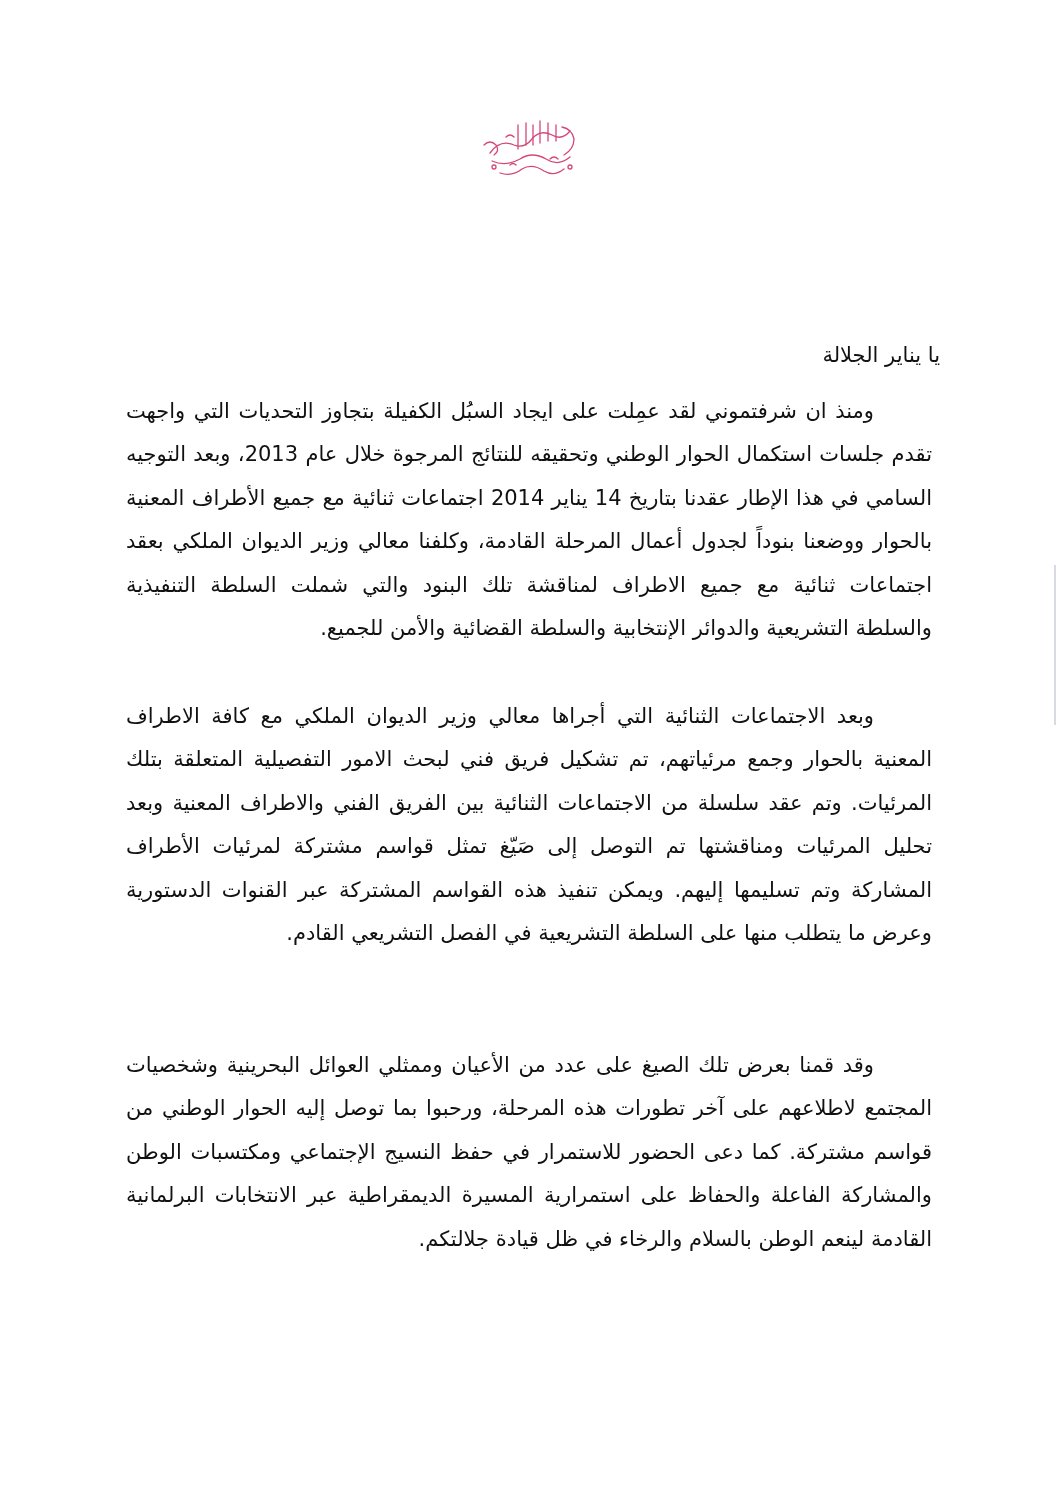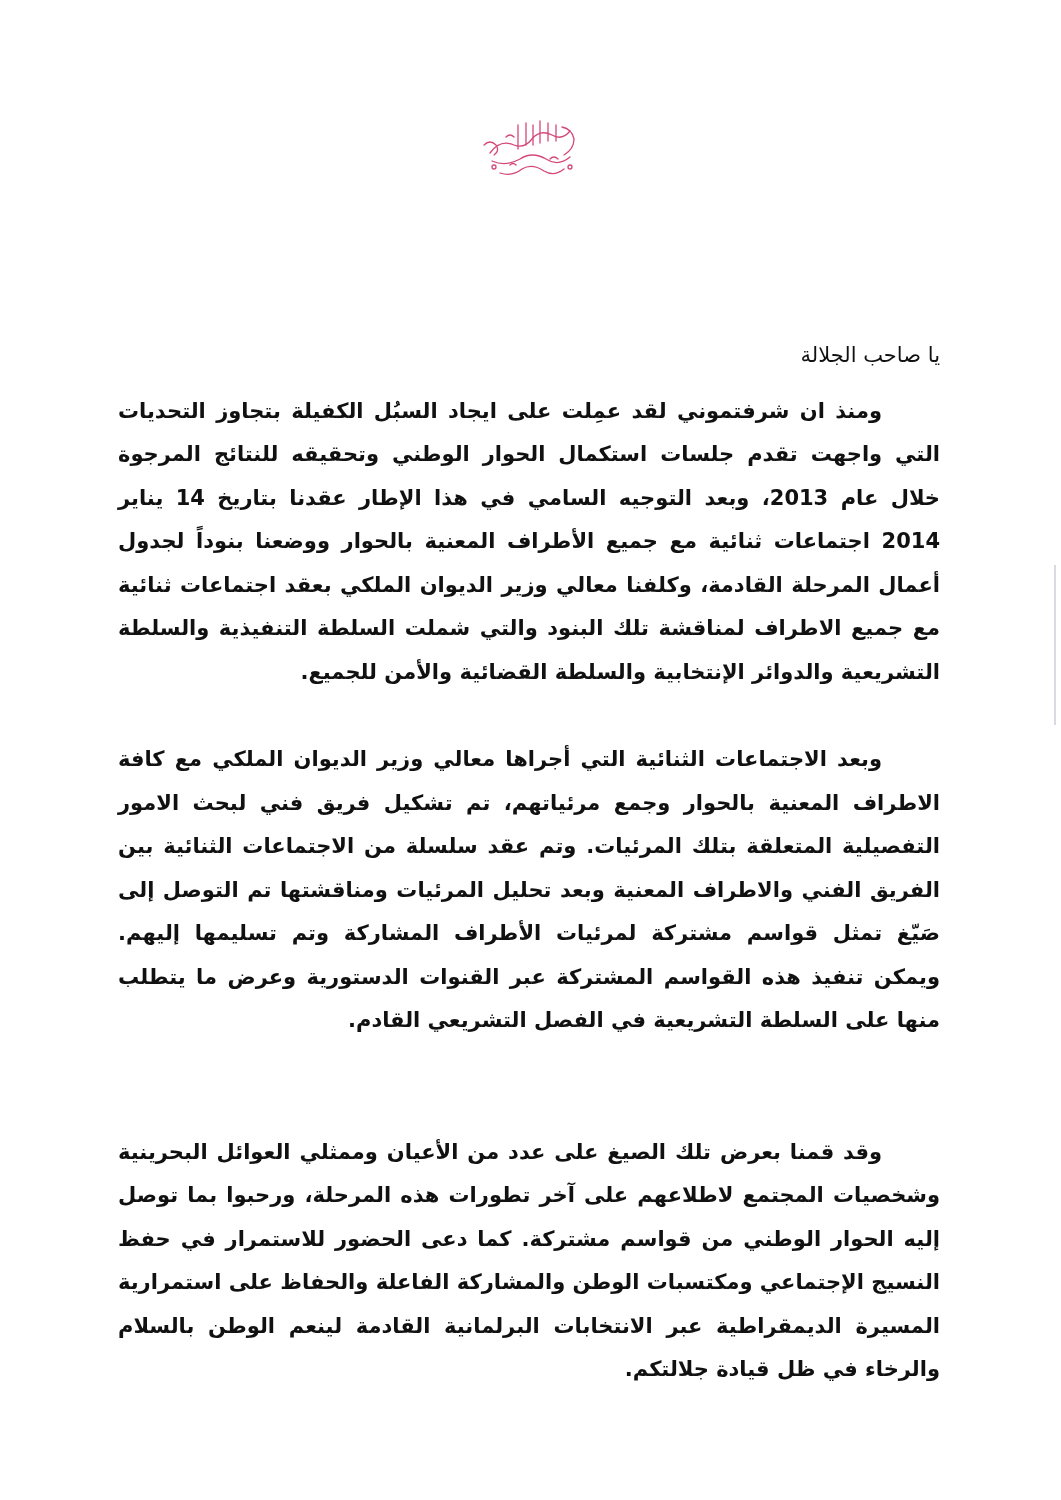--- a/index.html
+++ b/index.html
@@ -12,21 +12,21 @@
   }
   .edge-line {
     position: absolute; left: 1054px; top: 565px; width: 2px; height: 160px; background: #d9dbe3;
   }
   .letter {
     position: absolute; left: 118px; top: 334px; width: 822px;
     direction: rtl; text-align: justify; text-align-last: right;
     font-family: "DejaVu Sans", sans-serif; font-size: 21px; line-height: 43.5px;
   }
   .salutation { margin: 0 0 12px 0; }
-  .para { margin: 0; text-indent: 58px; font-weight: bold; }
+  .para { margin: 8px; text-indent: 58px; }
   .p1 { margin-bottom: 44px; }
   .p2 { margin-bottom: 88px; }
 </style>
 </head>
 <body>
 
 <div>
   <div class="emblem">
     <svg width="120" height="70" viewBox="0 0 120 70">
       <g fill="none" stroke="#d4477a" stroke-width="1.3" stroke-linecap="round">
@@ -39,18 +39,18 @@
         <circle cx="24" cy="52" r="2"></circle>
         <circle cx="100" cy="52" r="2"></circle>
         <path d="M36 22 q4 -4 8 0 M80 44 q4 -4 8 0 M40 50 q3 -3 6 0"></path>
       </g>
     </svg>
   </div>
 
   <div class="edge-line"></div>
 
   <div class="letter">
-    <p class="salutation">يا صاحب الجلالة</p>
+    <p class="salutation">يا يناير الجلالة</p>
     <p class="para p1">ومنذ ان شرفتموني لقد عمِلت على ايجاد السبُل الكفيلة بتجاوز التحديات التي واجهت تقدم جلسات استكمال الحوار الوطني وتحقيقه للنتائج المرجوة خلال عام 2013، وبعد التوجيه السامي في هذا الإطار عقدنا بتاريخ 14 يناير 2014 اجتماعات ثنائية مع جميع الأطراف المعنية بالحوار ووضعنا بنوداً لجدول أعمال المرحلة القادمة، وكلفنا معالي وزير الديوان الملكي بعقد اجتماعات ثنائية مع جميع الاطراف لمناقشة تلك البنود والتي شملت السلطة التنفيذية والسلطة التشريعية والدوائر الإنتخابية والسلطة القضائية والأمن للجميع.</p>
     <p class="para p2">وبعد الاجتماعات الثنائية التي أجراها معالي وزير الديوان الملكي مع كافة الاطراف المعنية بالحوار وجمع مرئياتهم، تم تشكيل فريق فني لبحث الامور التفصيلية المتعلقة بتلك المرئيات. وتم عقد سلسلة من الاجتماعات الثنائية بين الفريق الفني والاطراف المعنية وبعد تحليل المرئيات ومناقشتها تم التوصل إلى صَيّغ تمثل قواسم مشتركة لمرئيات الأطراف المشاركة وتم تسليمها إليهم. ويمكن تنفيذ هذه القواسم المشتركة عبر القنوات الدستورية وعرض ما يتطلب منها على السلطة التشريعية في الفصل التشريعي القادم.</p>
     <p class="para p3">وقد قمنا بعرض تلك الصيغ على عدد من الأعيان وممثلي العوائل البحرينية وشخصيات المجتمع لاطلاعهم على آخر تطورات هذه المرحلة، ورحبوا بما توصل إليه الحوار الوطني من قواسم مشتركة. كما دعى الحضور للاستمرار في حفظ النسيج الإجتماعي ومكتسبات الوطن والمشاركة الفاعلة والحفاظ على استمرارية المسيرة الديمقراطية عبر الانتخابات البرلمانية القادمة لينعم الوطن بالسلام والرخاء في ظل قيادة جلالتكم.</p>
   </div>
 </div>
 
 </body></html>

